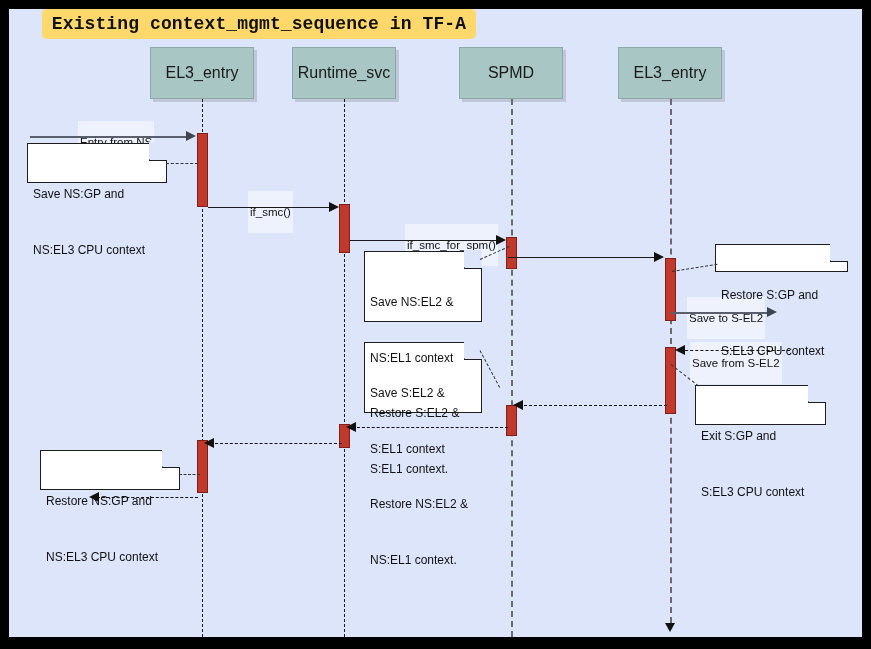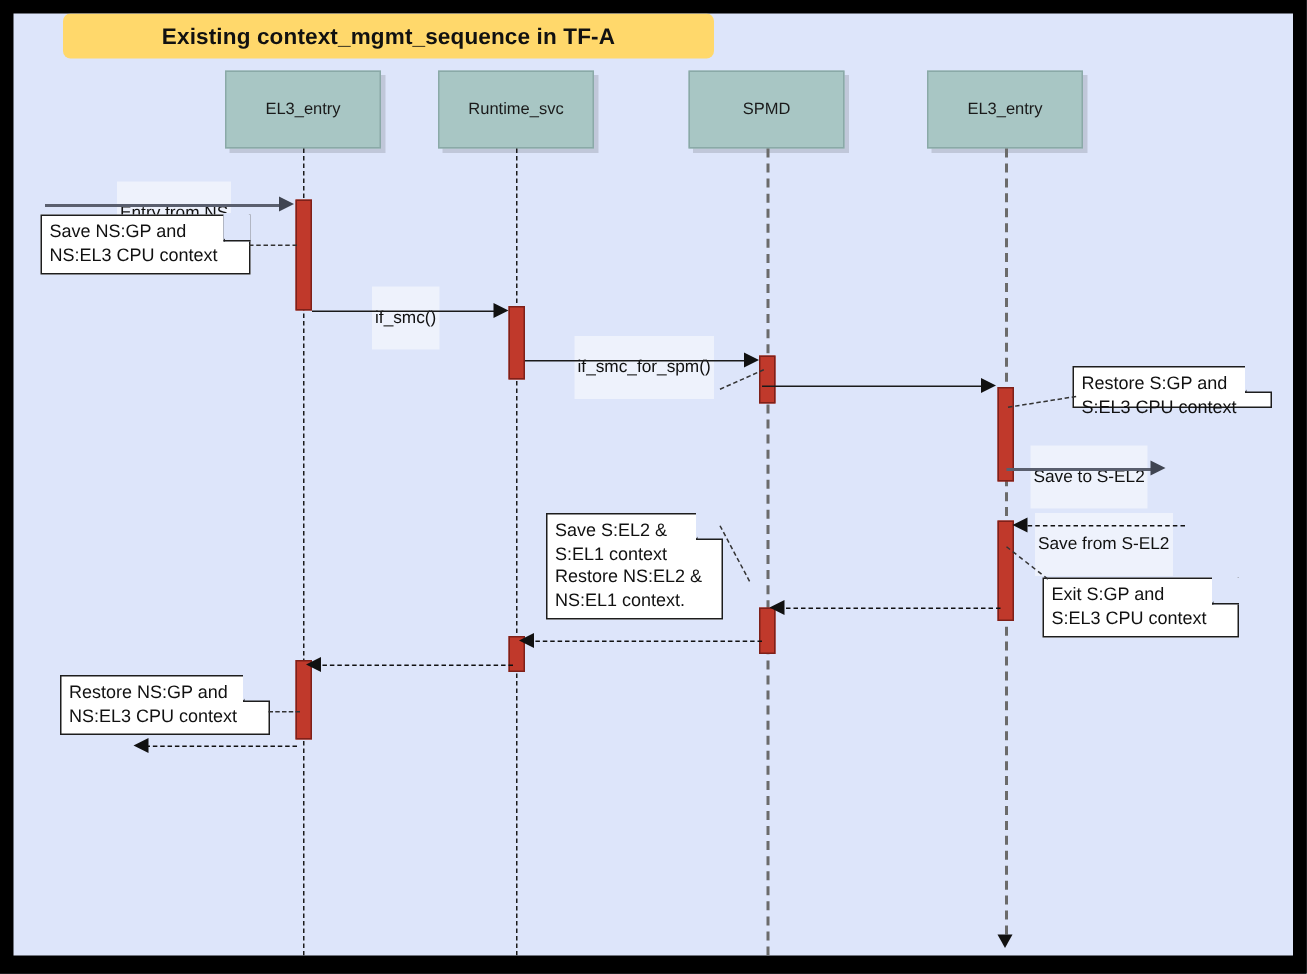--- a/index.html
+++ b/index.html
@@ -40,41 +40,42 @@
     top: 0px;
     width: 434px;
     height: 30px;
     background: #ffd86b;
     border-radius: 5px;
     display: flex;
     align-items: center;
     justify-content: center;
   }
   #title-banner .title-text {
-    font-size: 15px;
+    font-size: 18px;
     font-weight: bold;
     color: #111111;
     letter-spacing: 0.1px;
+    font-family: Liberation Mono, monospace;
   }
 
   
   .lifeline-head {
     position: absolute;
     width: 104px;
     height: 52px;
     background: #a8c6c4;
     border: 1px solid #8aa9a7;
     box-shadow: 3px 3px 0 rgba(0,0,0,0.13);
     display: flex;
     align-items: center;
     justify-content: center;
     box-sizing: border-box;
   }
   .lifeline-head .head-label {
-    font-size: 11px;
+    font-size: 16px;
     color: #1a1a1a;
   }
 
   
   .lifeline-stem {
     position: absolute;
     width: 0;
     border-left: 1px dashed #1b1b1b;
   }
   .lifeline-stem.thick {
@@ -160,21 +161,21 @@
   .note .fold::after {
     content: "";
     position: absolute;
     left: -1px;
     top: -1px;
     width: 0; height: 0;
     border-left: 18px solid #dde5fa;
     border-bottom: 18px solid transparent;
   }
   .note-text { position: relative; z-index: 2; }
-  .note-line { display: block; white-space: pre; }
+  .note-line { display: block; white-space: pre; margin-top: 40px; }
 
   
   .leader {
     position: absolute;
     height: 0;
     border-top: 1.3px dashed #333333;
     transform-origin: left center;
   }
 </style>
 </head>
@@ -238,24 +239,33 @@
         <span class="note-line">Save NS:GP and</span>
         <span class="note-line">NS:EL3 CPU context</span>
       </div>
     </div>
     <div class="leader" style="left:157px; top:154px; width:32px;"></div>
 
     <span class="msg-label" style="left:239px; top:182px;">if_smc()</span>
     <div class="msg-line" style="left:199px; top:198px; width:122px;"></div>
     <div class="arrow-right" style="left:320px; top:193px;"></div>
 
-    <span class="msg-label" style="left:374px; top:215px;">if_smc_for_spm()</span>
+    <span class="msg-label" style="left:396px; top:215px;">if_smc_for_spm()</span>
     <div class="msg-line" style="left:341px; top:231px; width:147px;"></div>
     <div class="arrow-right" style="left:487px; top:226px;"></div>
 
+    <div class="note" style="left:355px; top:242px; width:118px; height:71px;">
+      <div class="fold"></div>
+      <div class="note-text">
+        <span class="note-line">Save NS:EL2 &amp;</span>
+        <span class="note-line">NS:EL1 context</span>
+        <span class="note-line">Restore S:EL2 &amp;</span>
+        <span class="note-line">S:EL1 context.</span>
+      </div>
+    </div>
     <div class="leader" style="left:471px; top:250px; width:32px; transform:rotate(-24deg);"></div>
 
     <div class="msg-line" style="left:499px; top:248px; width:147px;"></div>
     <div class="arrow-right" style="left:645px; top:243px;"></div>
 
     <div class="note" style="left:706px; top:235px; width:133px; height:28px;">
       <div class="fold"></div>
       <div class="note-text">
         <span class="note-line">Restore S:GP and</span>
         <span class="note-line">S:EL3 CPU context</span>

